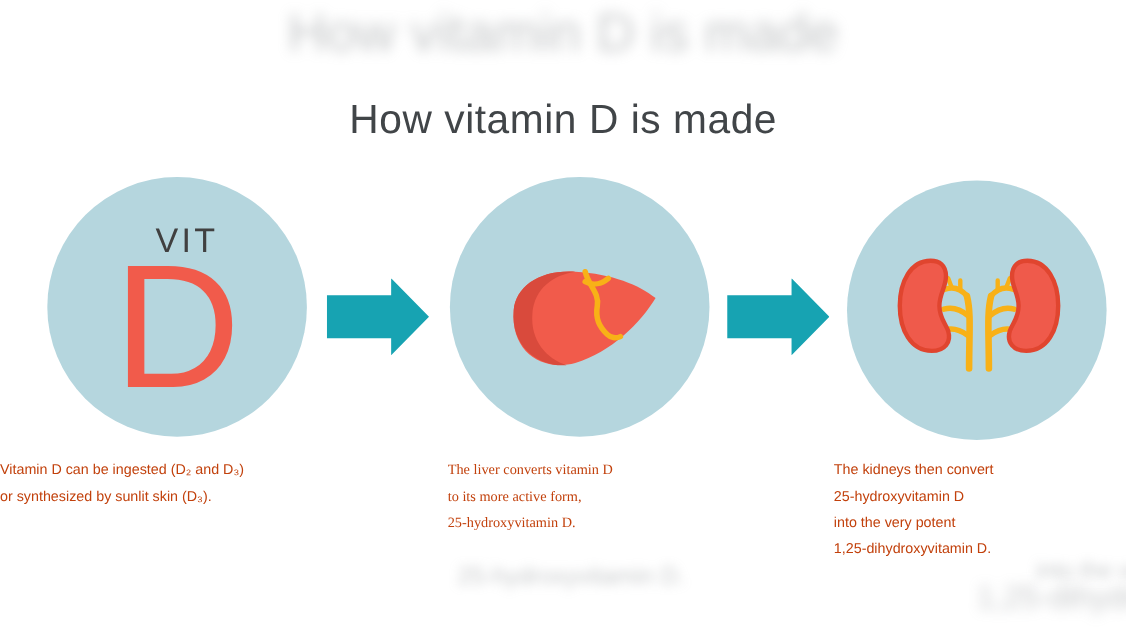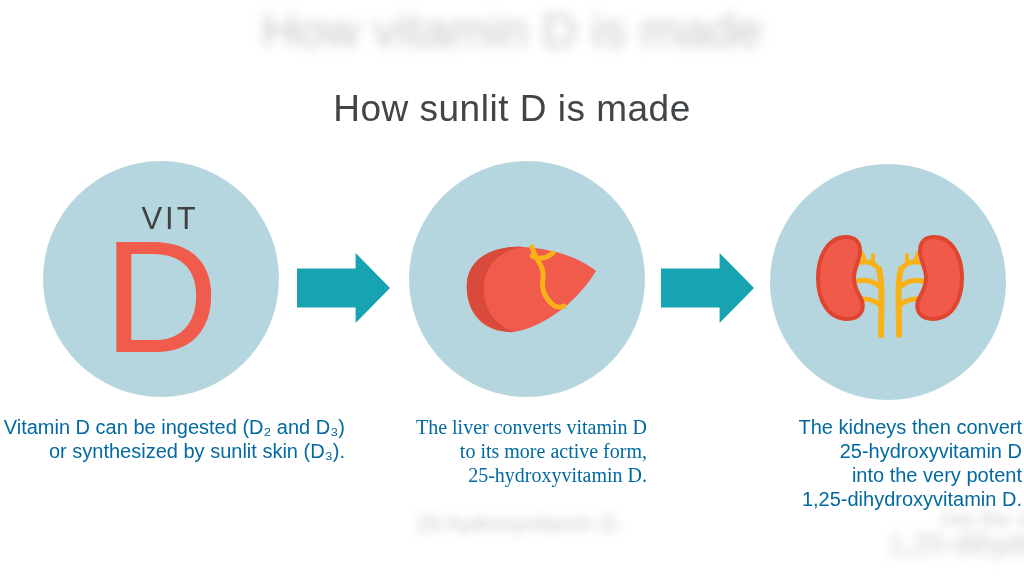--- a/index.html
+++ b/index.html
@@ -39,38 +39,38 @@
   .arrow{
     position:absolute;width:93px;height:70px;background:#17a3b2;
     clip-path:polygon(0 22%,63% 22%,63% 0,100% 50%,63% 100%,63% 78%,0 78%);
   }
   .a1{left:297px;top:253px;}
   .a2{left:661px;top:253px;}
   .icon-svg{position:absolute;display:block;}
   .liver-svg{left:50px;top:79px;width:142px;height:100px;}
   .kidneys-svg{left:45px;top:69px;width:150px;height:106px;}
   .caption{
-    position:absolute;top:415px;font-size:20px;line-height:24px;
-    color:#0369a1;text-align:right;white-space:pre-line;
+    position:absolute;top:415px;font-size:13px;line-height:24px;
+    color:#c2410c;text-align:left;white-space:pre-line;
   }
   .cap1{left:0;width:345px;}
   .cap2{left:407px;width:240px;font-family:Liberation Serif, serif;}
   .cap3{left:758px;width:264px;}
 </style>
 </head>
 <body>
 
 <div class="stage">
 
   <div class="bg-text bg-title">How vitamin D is made</div>
   <div class="bg-text bg-mid">25-hydroxyvitamin D.</div>
   <div class="bg-text bg-r1">into the very potent</div>
   <div class="bg-text bg-r2">1,25-dihydroxyvitamin D.</div>
 
-  <div class="title">How sunlit D is made</div>
+  <div class="title">How vitamin D is made</div>
 
   <div class="circle c1">
     <div class="vit">VIT</div>
     <div class="bigD">D</div>
   </div>
 
   <div class="arrow a1"></div>
 
   <div class="circle c2">
     <svg class="icon-svg liver-svg" viewBox="0 0 142 100">

